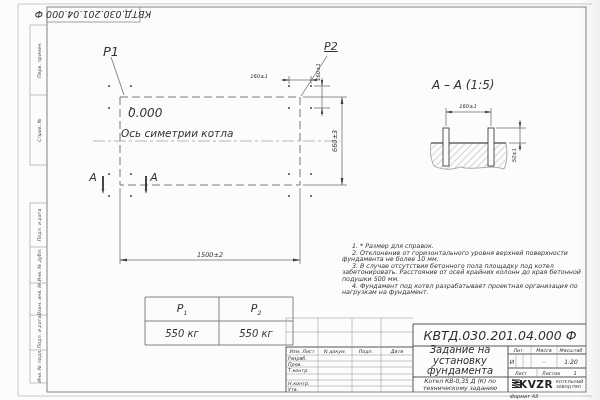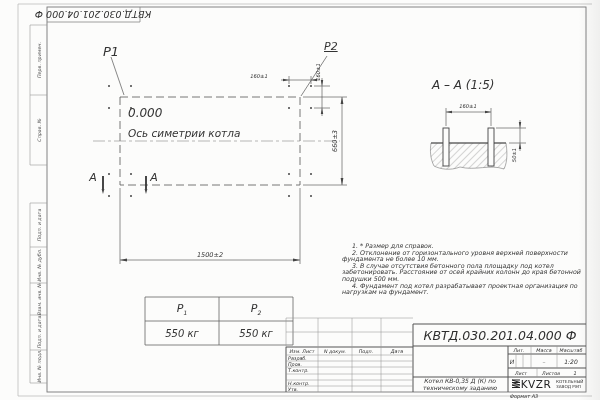--- a/index.html
+++ b/index.html
@@ -10,21 +10,21 @@
   .ctr{transform:translate(-50%,-50%);}
   .rot90{transform:translate(-50%,-50%) rotate(-90deg);}
   .rot180{transform:translate(-50%,-50%) rotate(180deg);}
   .margin-label{font-size:4.8px;color:#555;}
   .notes{position:absolute;left:342px;top:243px;width:244px;font-size:6.3px;
          line-height:6.6px;font-style:italic;color:#333;}
   .notes p{margin:0;text-indent:10px;}
   .tb{font-style:italic;color:#2e2e2e;}
   .small{font-size:4.8px;}
   .center-text{text-align:center;}
-  .logo-word{font-style:normal;font-weight:normal;font-size:10.5px;color:#222;letter-spacing:.5px;}
+  .logo-word{font-style:normal;font-weight:bold;font-size:10.5px;color:#222;letter-spacing:.5px;}
   .company{font-style:normal;font-size:4.2px;color:#333;line-height:5px;}
   .paper-shade{position:absolute;right:0;top:0;width:22px;height:400px;
                background:linear-gradient(to right,rgba(0,0,0,0),rgba(0,0,0,0.05));}
   svg text{font-family:"DejaVu Sans",sans-serif;font-style:italic;fill:#333;}
 </style>
 </head>
 <body>
 
 <div id="sheet">
 
@@ -127,21 +127,21 @@
   <div class="txt rot90 margin-label" style="left:39px;top:130px;">Справ. №</div>
   <div class="txt rot90 margin-label" style="left:39px;top:225px;">Подп. и дата</div>
   <div class="txt rot90 margin-label" style="left:39px;top:265px;">Инв. № дубл.</div>
   <div class="txt rot90 margin-label" style="left:39px;top:299px;">Взам. инв. №</div>
   <div class="txt rot90 margin-label" style="left:39px;top:332px;">Подп. и дата</div>
   <div class="txt rot90 margin-label" style="left:39px;top:366px;">Инв. № подл.</div>
 
   <div class="txt" style="left:103px;top:44px;font-size:13px;">P1</div>
   <div class="txt" style="left:324px;top:40px;font-size:11px;text-decoration:underline;">P2</div>
   <div class="txt" style="left:128px;top:106px;font-size:12px;">0.000</div>
-  <div class="txt" style="left:128px;top:127px;font-size:10.5px;">Ось симетрии котла</div>
+  <div class="txt" style="left:121px;top:127px;font-size:10.5px;">Ось симетрии котла</div>
   <div class="txt ctr" style="left:93px;top:177px;font-size:11px;">А</div>
   <div class="txt ctr" style="left:154px;top:177px;font-size:11px;">А</div>
 
   <div class="txt" style="left:432px;top:78px;font-size:12px;">А – А (1:5)</div>
 
   <div class="txt ctr" style="left:182px;top:309px;font-size:11px;">
     <span>P</span><sub style="font-size:6px;">1</sub>
   </div>
   <div class="txt ctr" style="left:256px;top:309px;font-size:11px;">
     <span>P</span><sub style="font-size:6px;">2</sub>
@@ -151,20 +151,25 @@
 
   <div class="notes">
     <p>1. * Размер для справок.</p>
     <p>2. Отклонение от горизонтального уровня верхней поверхности фундамента не более 10 мм.</p>
     <p>3. В случае отсутствия бетонного пола площадку под котел забетонировать. Расстояние от осей крайних колонн до края бетонной подушки 500 мм.</p>
     <p>4. Фундамент под котел разрабатывает проектная организация по нагрузкам на фундамент.</p>
   </div>
 
   <div class="txt ctr tb" style="left:500px;top:335px;font-size:12.5px;">КВТД.030.201.04.000  Ф</div>
 
+  <div class="txt ctr tb center-text" style="left:460px;top:361px;font-size:10px;line-height:10.5px;">
+    <div>Задание на</div>
+    <div>установку</div>
+    <div>фундамента</div>
+  </div>
 
   <div class="txt ctr tb center-text" style="left:460px;top:384px;font-size:6px;line-height:6.5px;">
     <div>Котел КВ-0,35 Д (К) по</div>
     <div>техническому заданию</div>
   </div>
 
   <div class="txt ctr tb small" style="left:302px;top:351px;">Изм. Лист</div>
   <div class="txt ctr tb small" style="left:335px;top:351px;">N докум.</div>
   <div class="txt ctr tb small" style="left:366px;top:351px;">Подп.</div>
   <div class="txt ctr tb small" style="left:397px;top:351px;">Дата</div>

